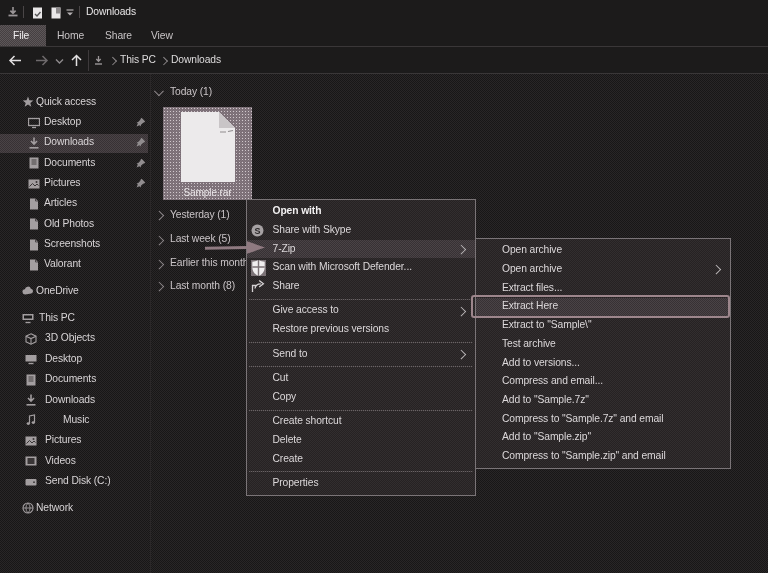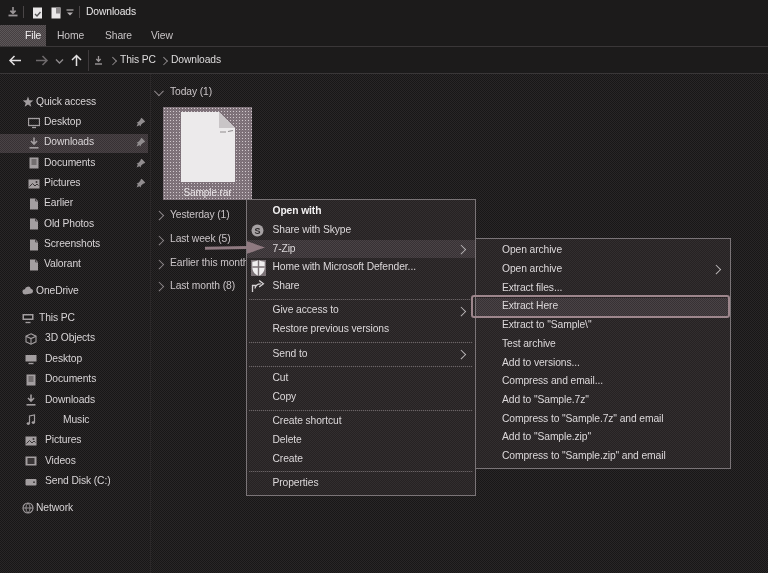--- a/index.html
+++ b/index.html
@@ -31,21 +31,21 @@
     <rect x="5" y="0.5" width="4.5" height="6" fill="#8d8a8b"></rect>
   </svg>
 <svg class="abs" style="left:65px;top:9px" width="10" height="8" viewBox="0 0 10 8">
 <path d="M1.5 1 h7" stroke="#b5b1b3" stroke-width="1.2"></path>
     <path d="M2 3.5 L5 6.5 8 3.5" fill="#b5b1b3"></path>
   </svg>
 <div class="abs" style="left:79px;top:6px;width:1px;height:12px;background:#4a4647;"></div>
 <div class="abs txt" style="left:86px;top:7px;color:#e8e6e7;">Downloads</div>
 <div class="abs" style="left:0;top:24px;width:768px;height:23px;background:#1c1b1b;border-bottom:1px solid #3a3738;box-sizing:border-box;"></div>
 <div class="abs fdots" style="left:0;top:25px;width:46px;height:21px;"></div>
-<div class="abs txt" style="left:25px;top:31px;color:#f0eeef;">File</div>
+<div class="abs txt" style="left:13px;top:31px;color:#f0eeef;">File</div>
 <div class="abs txt" style="left:57px;top:31px;color:#c9c5c7;">Home</div>
 <div class="abs txt" style="left:105px;top:31px;color:#c9c5c7;">Share</div>
 <div class="abs txt" style="left:151px;top:31px;color:#c9c5c7;">View</div>
 <div class="abs" style="left:0;top:47px;width:768px;height:27px;background:#1c1b1b;border-bottom:1px solid #3a3738;box-sizing:border-box;"></div>
 <svg class="abs" style="left:8px;top:54px" width="14" height="13" viewBox="0 0 14 13">
 <path d="M13 6.5 H2 M6.5 2 L2 6.5 6.5 11" stroke="#e3e1e2" stroke-width="1.5" fill="none"></path>
   </svg>
 <svg class="abs" style="left:35px;top:54px" width="14" height="13" viewBox="0 0 14 13">
 <path d="M1 6.5 H12 M7.5 2 L12 6.5 7.5 11" stroke="#6e6a6c" stroke-width="1.5" fill="none"></path>
   </svg>
@@ -101,21 +101,21 @@
     <circle cx="8.5" cy="4" r="1" fill="#3a3637"></circle>
   </svg>
 <div class="abs txt" style="left:44px;top:178.0px;color:#d8d4d6;">Pictures</div>
 <svg class="abs" style="left:135px;top:178.0px" width="11" height="11" viewBox="0 0 11 11">
     <path d="M6.6 0.8 L10.2 4.4 L8.8 5.8 L8.4 5.4 L6 7.8 L5.6 9.4 L4.4 8.2 L1.6 9.6 L2.8 6.6 L1.6 5.4 L3.2 5 L5.6 2.6 L5.2 2.2 Z" fill="#908c8e"></path>
   </svg>
 <svg class="abs" style="left:28px;top:197.9px" width="12" height="12" viewBox="0 0 12 12">
     <path d="M2 0.5 h5.5 l2.5 2.5 V11.5 H2 Z" fill="#a39ea0"></path>
     <path d="M7.5 0.5 V3 h2.5" fill="none" stroke="#3a3637" stroke-width="0.8"></path>
   </svg>
-<div class="abs txt" style="left:44px;top:198.4px;color:#d8d4d6;">Earlier</div>
+<div class="abs txt" style="left:44px;top:198.4px;color:#d8d4d6;">Articles</div>
 <svg class="abs" style="left:28px;top:218.2px" width="12" height="12" viewBox="0 0 12 12">
     <path d="M2 0.5 h5.5 l2.5 2.5 V11.5 H2 Z" fill="#a39ea0"></path>
     <path d="M7.5 0.5 V3 h2.5" fill="none" stroke="#3a3637" stroke-width="0.8"></path>
   </svg>
 <div class="abs txt" style="left:44px;top:218.7px;color:#d8d4d6;">Old Photos</div>
 <svg class="abs" style="left:28px;top:238.6px" width="12" height="12" viewBox="0 0 12 12">
     <path d="M2 0.5 h5.5 l2.5 2.5 V11.5 H2 Z" fill="#a39ea0"></path>
     <path d="M7.5 0.5 V3 h2.5" fill="none" stroke="#3a3637" stroke-width="0.8"></path>
   </svg>
 <div class="abs txt" style="left:44px;top:239.1px;color:#d8d4d6;">Screenshots</div>
@@ -201,21 +201,21 @@
 <div class="abs mdots" style="left:246px;top:199px;width:230px;height:297px;border:1px solid #7a7477;box-sizing:border-box;z-index:5;"></div>
 <div class="abs txt" style="left:272.5px;top:206.3px;color:#f2f0f1;font-weight:bold;z-index:7;">Open with</div>
 <div class="abs txt" style="left:272.5px;top:224.9px;color:#dcd8da;font-weight:normal;z-index:7;">Share with Skype</div>
 <svg class="abs" style="left:251px;top:223.9px;z-index:7" width="13" height="13" viewBox="0 0 13 13">
 <circle cx="6.5" cy="6.5" r="6" fill="#a6a1a3"></circle>
 <text x="6.5" y="9.6" font-size="9" font-weight="bold" fill="#2a2627" text-anchor="middle" font-family="Liberation Sans">S</text>
   </svg>
 <div class="abs hdots" style="left:247px;top:239.7px;width:228px;height:18.6px;z-index:6;"></div>
 <div class="abs txt" style="left:272.5px;top:243.5px;color:#dcd8da;font-weight:normal;z-index:7;">7-Zip</div>
 <div class="chev chevR" style="left:458px;top:245.8px;z-index:7;"></div>
-<div class="abs txt" style="left:272.5px;top:262.1px;color:#dcd8da;font-weight:normal;z-index:7;">Home with Microsoft Defender...</div>
+<div class="abs txt" style="left:272.5px;top:262.1px;color:#dcd8da;font-weight:normal;z-index:7;">Scan with Microsoft Defender...</div>
 <svg class="abs" style="left:251px;top:259.1px;z-index:7" width="15" height="18" viewBox="0 0 15 18">
 <rect x="0" y="1" width="15" height="16" fill="#7b7276"></rect>
 <path d="M7.5 1 C9.6 2.2 11.8 2.7 13.7 2.7 V8.2 C13.7 12.4 11 15.5 7.5 17 C4 15.5 1.3 12.4 1.3 8.2 V2.7 C3.2 2.7 5.4 2.2 7.5 1 Z" fill="#f0eeef"></path>
 <path d="M7.5 1 V17 M1.3 8 H13.7" stroke="#7b7276" stroke-width="1.4"></path>
   </svg>
 <div class="abs txt" style="left:272.5px;top:280.7px;color:#dcd8da;font-weight:normal;z-index:7;">Share</div>
 <svg class="abs" style="left:251px;top:279.2px;z-index:7" width="14" height="14" viewBox="0 0 14 14">
 <path d="M1.5 13 V6.5 H5" stroke="#d5d1d3" stroke-width="1.3" fill="none"></path>
 <path d="M4 9.5 C4.5 6.5 7 4.8 9.8 4.8" stroke="#d5d1d3" stroke-width="1.3" fill="none"></path>
 <path d="M8.2 1.6 L12.4 4.8 8.2 8" fill="none" stroke="#d5d1d3" stroke-width="1.3"></path>

